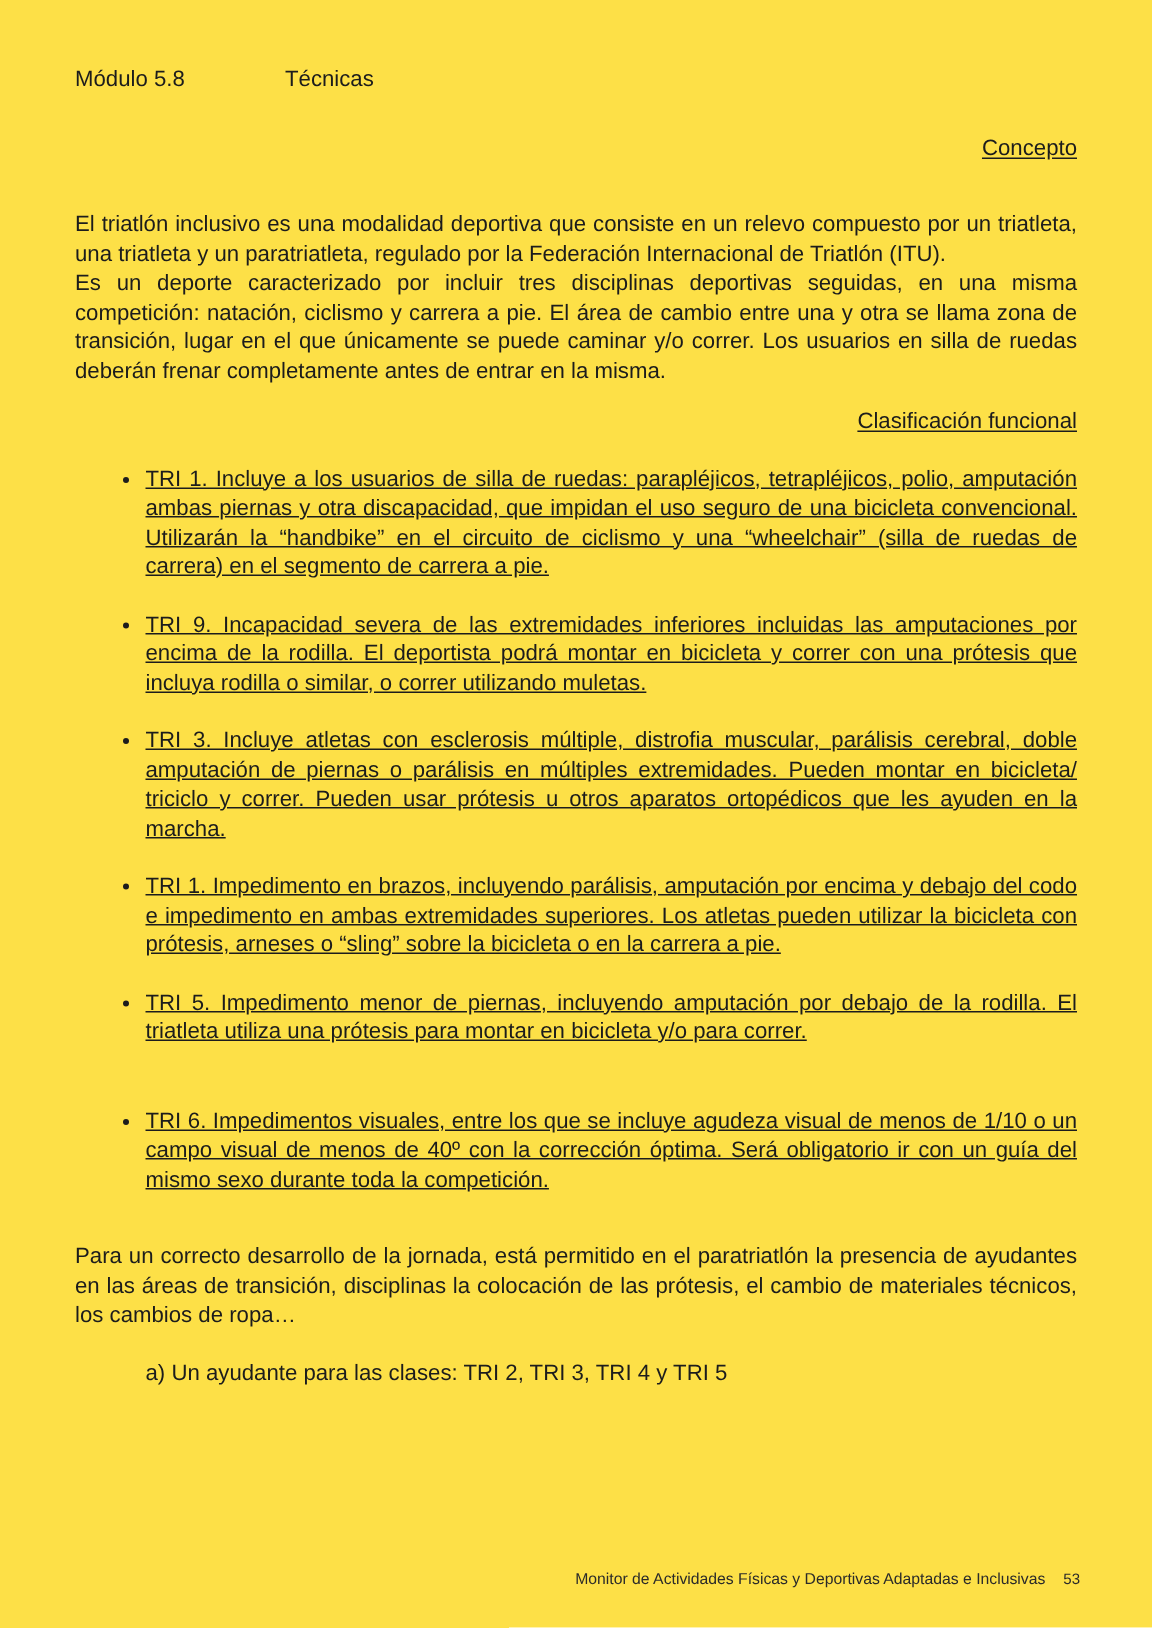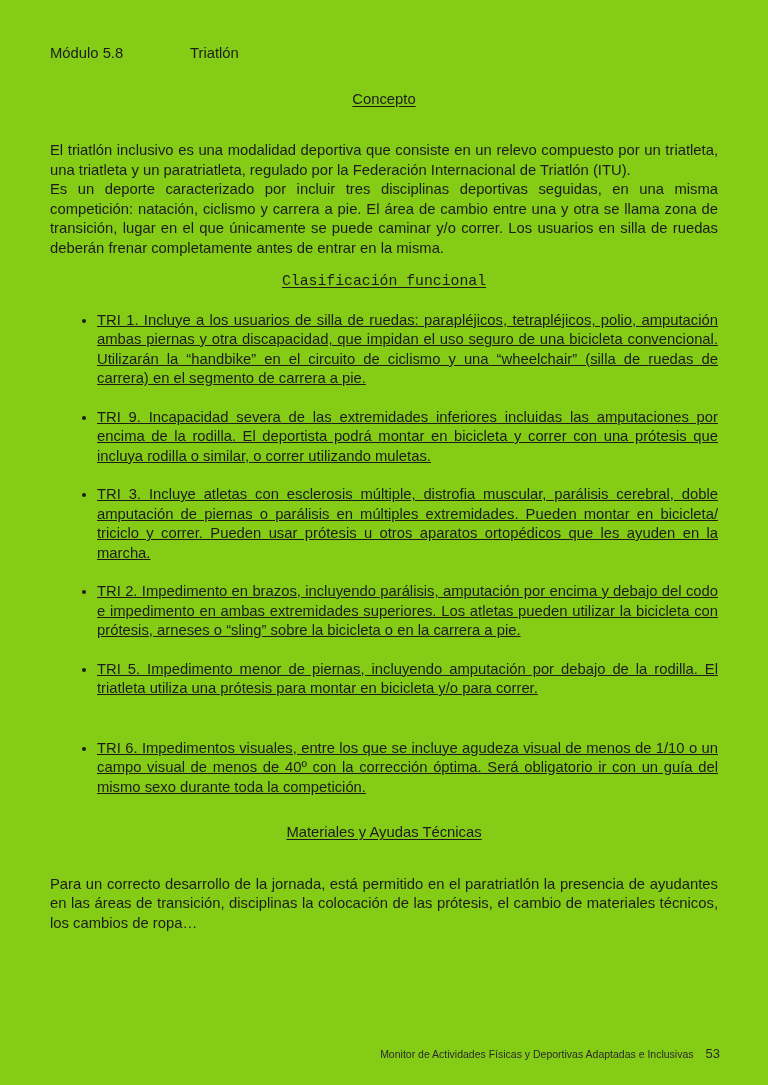--- a/index.html
+++ b/index.html
@@ -4,53 +4,52 @@
 <style>
   html, body {
     margin: 0;
     padding: 0;
     background: #ffffff;
   }
   .page {
     position: relative;
     width: 768px;
     height: 1085px;
-    background: #84cc16;
+    background: #fde047;
     box-sizing: border-box;
     padding: 44px 50px 0 50px;
     font-family: "Liberation Sans", sans-serif;
     font-size: 14.8px;
     line-height: 19.5px;
     color: #1c1c1c;
     overflow: hidden;
   }
   .module-line {
     display: flex;
     text-align: left;
   }
   .module-line .module-label {
     width: 140px;
     flex: 0 0 140px;
   }
   .section-heading {
     margin-top: 26px;
     text-decoration: underline;
     text-underline-offset: 2px;
-    text-align: center;
+    text-align: right;
   }
   p.para {
     margin: 0;
     text-align: justify;
   }
   p.para.first {
     margin-top: 32px;
   }
   .heading-gap-sm {
     margin-top: 14px;
-    font-family: Liberation Mono, monospace;
   }
   ul.tri-list {
     margin: 19px 0 0 0;
     padding-left: 47px;
     list-style: disc outside;
     text-align: justify;
   }
   ul.tri-list li {
     margin-bottom: 19px;
     padding-left: 0;
@@ -73,54 +72,54 @@
     align-items: baseline;
     gap: 12px;
     text-align: right;
   }
   .footer .footer-text {
     font-size: 10.5px;
     line-height: 13px;
     color: #2a2a2a;
   }
   .footer .page-number {
-    font-size: 13px;
+    font-size: 10px;
     color: #2a2a2a;
   }
 </style>
 </head>
 <body>
 
 <div class="page">
 
   <div class="module-line">
     <span class="module-label">Módulo 5.8</span>
-    <span class="module-title">Triatlón</span>
+    <span class="module-title">Técnicas</span>
   </div>
 
   <div class="section-heading">Concepto</div>
 
   <p class="para first">El triatlón inclusivo es una modalidad deportiva que consiste en un relevo compuesto por un triatleta, una triatleta y un paratriatleta, regulado por la Federación Internacional de Triatlón (ITU).</p>
   <p class="para">Es un deporte caracterizado por incluir tres disciplinas deportivas seguidas, en una misma competición: natación, ciclismo y carrera a pie. El área de cambio entre una y otra se llama zona de transición, lugar en el que únicamente se puede caminar y/o correr. Los usuarios en silla de ruedas deberán frenar completamente antes de entrar en la misma.</p>
 
   <div class="section-heading heading-gap-sm">Clasificación funcional</div>
 
 
   <ul class="tri-list">
     <li>TRI 1. Incluye a los usuarios de silla de ruedas: parapléjicos, tetrapléjicos, polio, amputación ambas piernas y otra discapacidad, que impidan el uso seguro de una bicicleta convencional. Utilizarán la “handbike” en el circuito de ciclismo y una “wheelchair” (silla de ruedas de carrera) en el segmento de carrera a pie.</li>
     <li>TRI 9. Incapacidad severa de las extremidades inferiores incluidas las amputaciones por encima de la rodilla. El deportista podrá montar en bicicleta y correr con una prótesis que incluya rodilla o similar, o correr utilizando muletas.</li>
     <li>TRI 3. Incluye atletas con esclerosis múltiple, distrofia muscular, parálisis cerebral, doble amputación de piernas o parálisis en múltiples extremidades. Pueden montar en bicicleta/ triciclo y correr. Pueden usar prótesis u otros aparatos ortopédicos que les ayuden en la marcha.</li>
-    <li>TRI 2. Impedimento en brazos, incluyendo parálisis, amputación por encima y debajo del codo e impedimento en ambas extremidades superiores. Los atletas pueden utilizar la bicicleta con prótesis, arneses o “sling” sobre la bicicleta o en la carrera a pie.</li>
+    <li>TRI 1. Impedimento en brazos, incluyendo parálisis, amputación por encima y debajo del codo e impedimento en ambas extremidades superiores. Los atletas pueden utilizar la bicicleta con prótesis, arneses o “sling” sobre la bicicleta o en la carrera a pie.</li>
     <li>TRI 5. Impedimento menor de piernas, incluyendo amputación por debajo de la rodilla. El triatleta utiliza una prótesis para montar en bicicleta y/o para correr.</li>
     <li>TRI 6. Impedimentos visuales, entre los que se incluye agudeza visual de menos de 1/10 o un campo visual de menos de 40º con la corrección óptima. Será obligatorio ir con un guía del mismo sexo durante toda la competición.</li>
   </ul>
 
-  <div class="section-heading">Materiales y Ayudas Técnicas</div>
 
   <p class="para first">Para un correcto desarrollo de la jornada, está permitido en el paratriatlón la presencia de ayudantes en las áreas de transición, disciplinas la colocación de las prótesis, el cambio de materiales técnicos, los cambios de ropa…</p>
 
+  <div class="indent-item">a) Un ayudante para las clases: TRI 2, TRI 3, TRI 4 y TRI 5</div>
 
   <div class="footer">
     <span class="footer-text">Monitor de Actividades Físicas y Deportivas Adaptadas e Inclusivas</span>
     <span class="page-number">53</span>
   </div>
 
 </div>
 
 </body></html>

